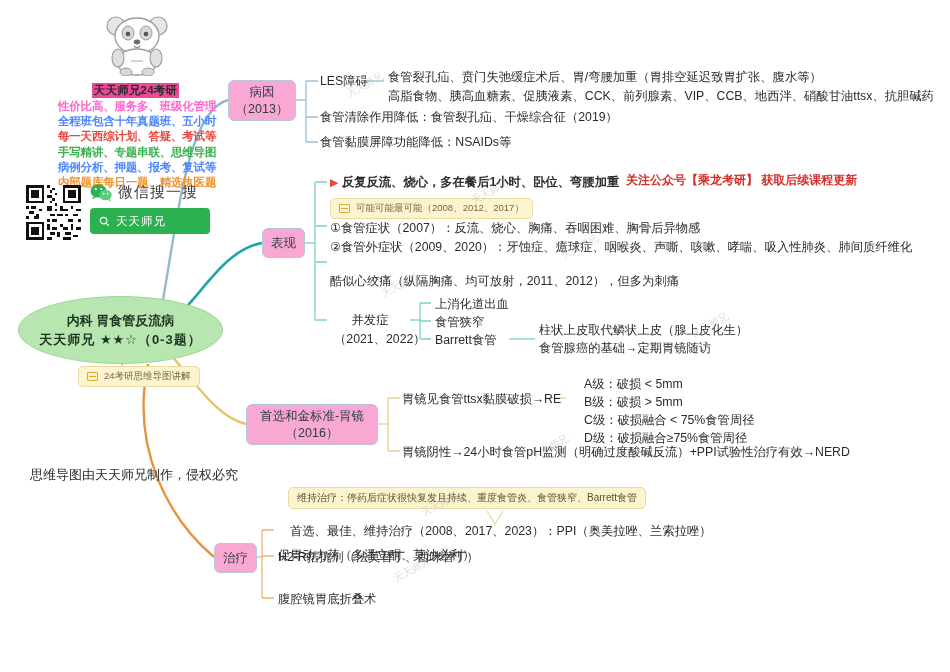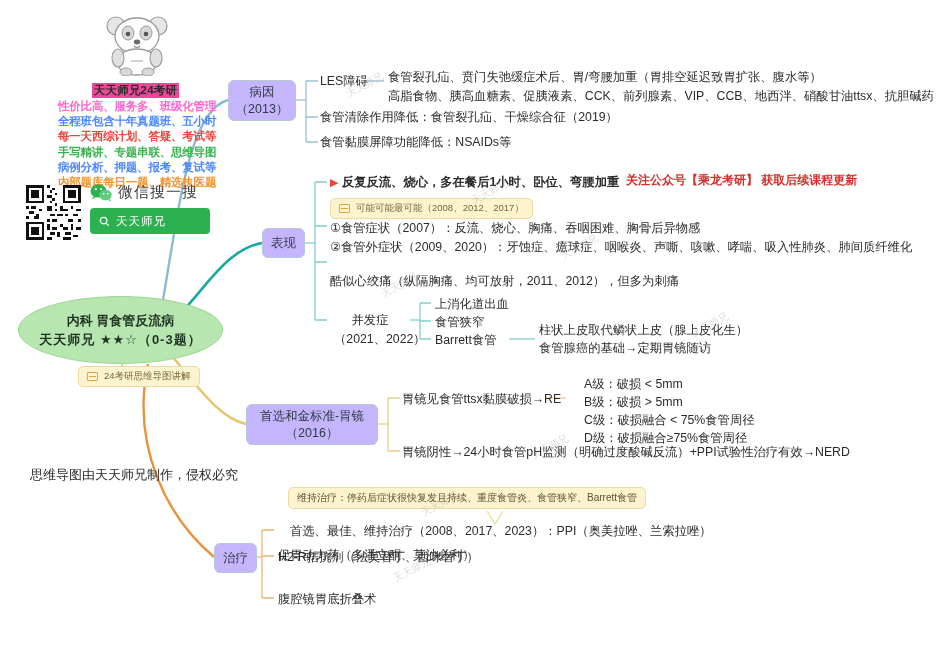--- a/index.html
+++ b/index.html
@@ -37,21 +37,21 @@
   .wx-search {
     margin-top:6px; width:120px; height:26px; background:#2bb14f; border-radius:4px;
     display:flex; align-items:center; gap:6px; padding-left:9px;
   }
   .wx-search span.lbl { color:#fff; font-size:11.5px; letter-spacing:1px; }
 
   .qr { position:absolute; left:26px; top:185px; width:55px; height:55px; }
 
   
   .node {
-    position:absolute; background:#c4b5fd; border:1px solid #b6c7da; border-radius:6px;
+    position:absolute; background:#f9a8d4; border:1px solid #b6c7da; border-radius:6px;
     color:#2f3a46; font-size:12.5px; text-align:center; line-height:1.35;
     display:flex; flex-direction:column; align-items:center; justify-content:center;
     padding:4px 8px;
   }
   .center-node {
     position:absolute; left:18px; top:296px; width:205px; height:68px;
     background:#b8e6b0; border:1px solid #9ad694; border-radius:50%;
     display:flex; flex-direction:column; align-items:center; justify-content:center;
     color:#1f3322; font-weight:bold; font-size:13px; line-height:1.5; text-align:center;
   }

